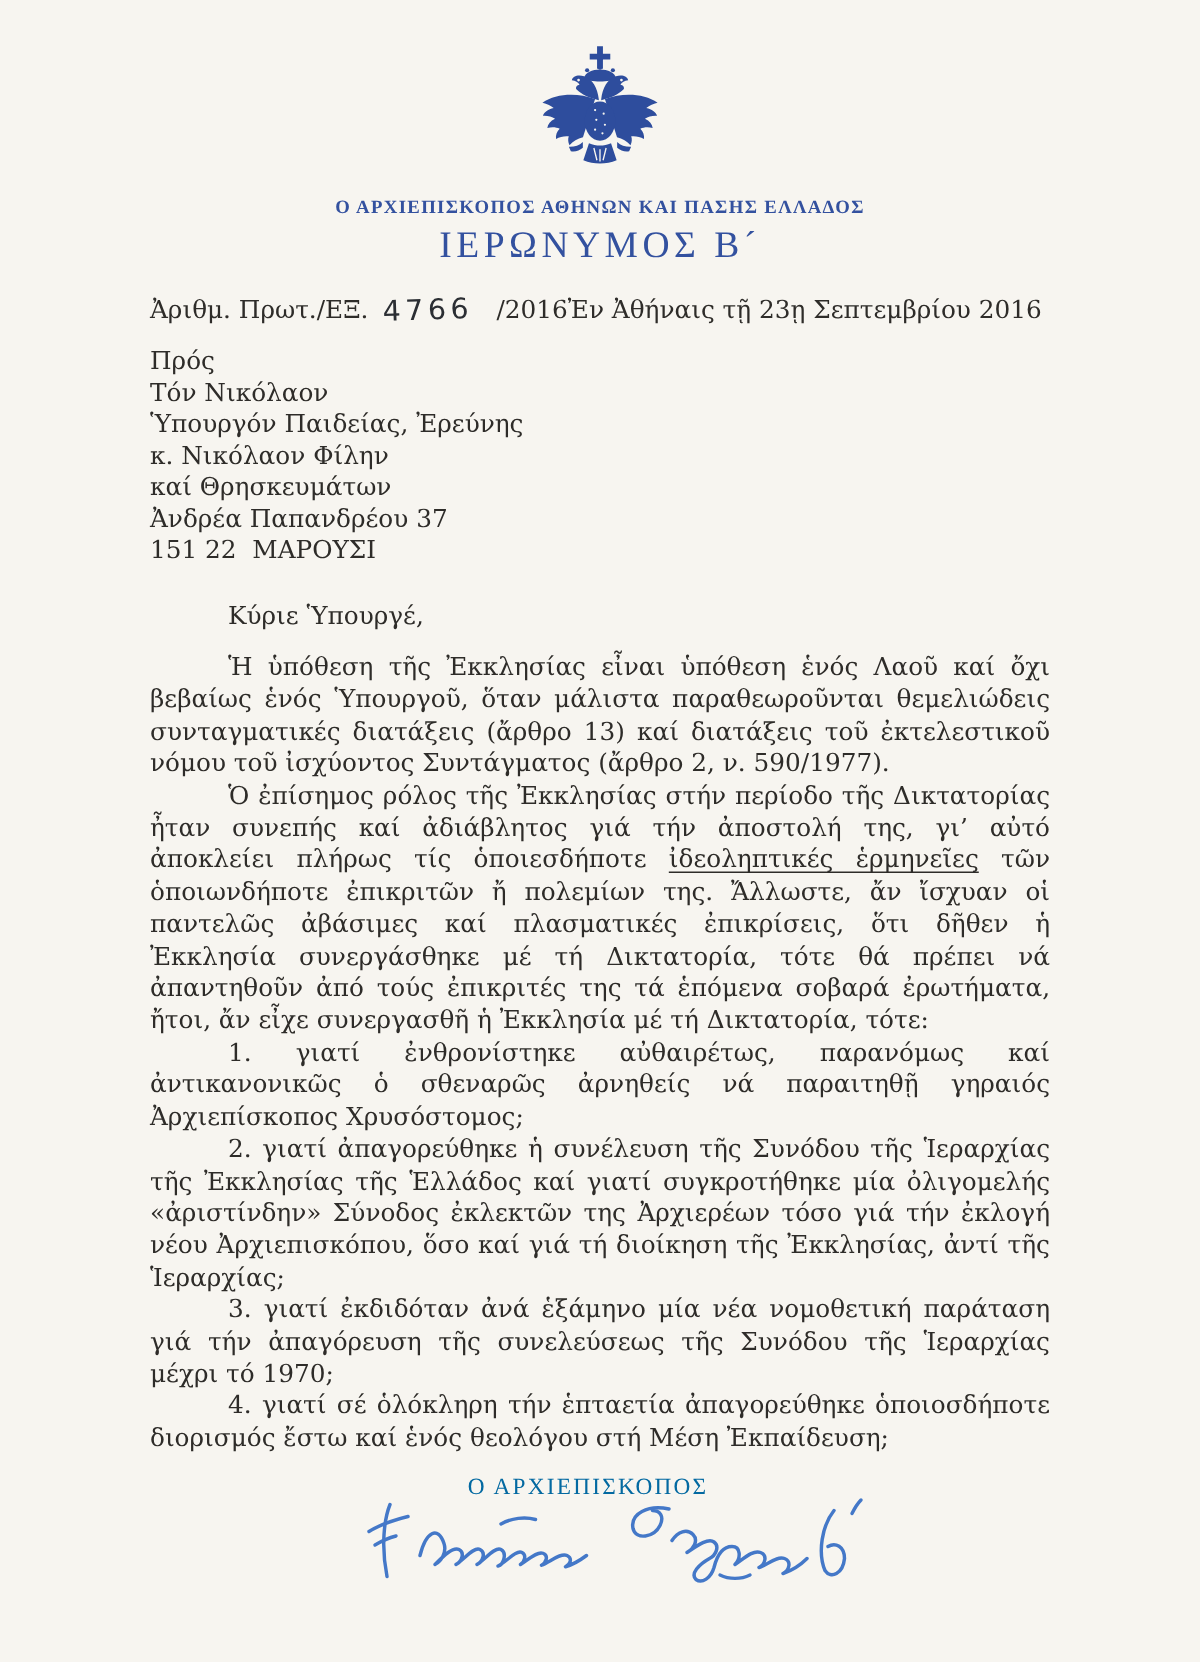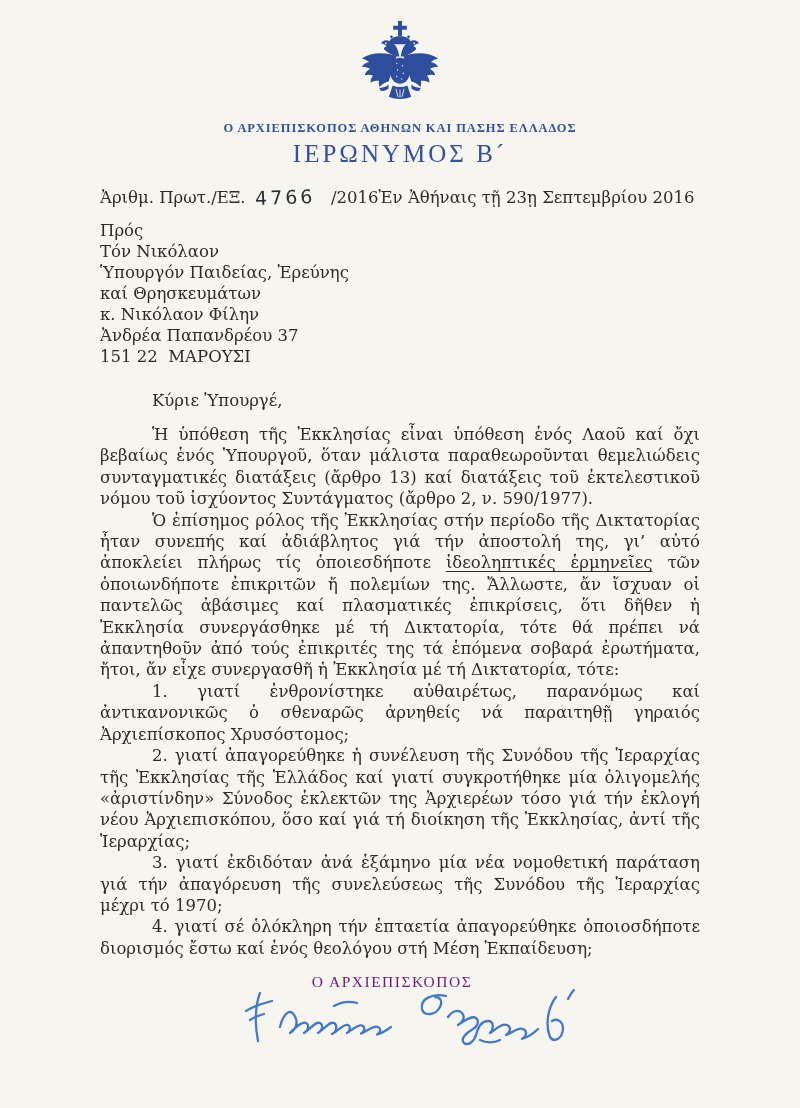--- a/index.html
+++ b/index.html
@@ -6,21 +6,21 @@
   .page {
     position: relative;
     width: 800px;
     height: 1108px;
     margin: 0 auto;
     background: #f7f5f0;
     font-family: "DejaVu Serif", serif;
     color: #2e2c29;
     overflow: hidden;
   }
-  .letterhead { text-align: center; padding-top: 20px; }
+  .letterhead { text-align: center; padding-top: 30px; }
   .emblem { display: block; margin: 0 auto; }
   .lh1 {
     margin-top: 11px;
     color: #33519f;
     font-size: 12.5px;
     letter-spacing: 0.9px;
     font-family: "Liberation Serif", serif;
     font-weight: bold;
   }
   .lh2 {
@@ -56,21 +56,21 @@
     font-size: 16.5px;
     line-height: 21.4px;
     text-align: justify;
     text-indent: 52px;
   }
   .u { text-decoration: underline; text-underline-offset: 3px; }
   .sigblock { margin-top: 14px; text-align: center; }
   .sigtitle {
     font-size: 15.5px;
     letter-spacing: 1.5px;
-    color: #701a75;
+    color: #0369a1;
     font-family: "Liberation Serif", serif;
     transform: translateX(-8px);
   }
   .sig { display: block; margin: -4px auto 0 138px; }
   .footer {
     position: absolute;
     top: 1046px;
     left: 0;
     width: 100%;
     text-align: center;
@@ -125,22 +125,22 @@
       <span>Ἀριθμ. Πρωτ./ΕΞ.</span>
       <span class="refnum">4766</span>
       <span>/2016</span>
       <span class="refdate">Ἐν Ἀθήναις τῇ 23ῃ Σεπτεμβρίου 2016</span>
     </div>
 
     <div class="address">
       <div>Πρός</div>
       <div>Τόν Νικόλαον</div>
       <div>Ὑπουργόν Παιδείας, Ἐρεύνης</div>
+      <div>κ. Νικόλαον Φίλην</div>
       <div>καί Θρησκευμάτων</div>
-      <div>κ. Νικόλαον Φίλην</div>
       <div>Ἀνδρέα Παπανδρέου 37</div>
       <div>151 22&nbsp; ΜΑΡΟΥΣΙ</div>
     </div>
 
     <div class="salutation">Κύριε Ὑπουργέ,</div>
 
     <div class="bodytext">
       <p class="para">Ἡ ὑπόθεση τῆς Ἐκκλησίας εἶναι ὑπόθεση ἑνός Λαοῦ καί ὄχι βεβαίως ἑνός Ὑπουργοῦ, ὅταν μάλιστα παραθεωροῦνται θεμελιώδεις συνταγματικές διατάξεις (ἄρθρο 13) καί διατάξεις τοῦ ἐκτελεστικοῦ νόμου τοῦ ἰσχύοντος Συντάγματος (ἄρθρο 2, ν. 590/1977).</p>
       <p class="para"><span>Ὁ ἐπίσημος ρόλος τῆς Ἐκκλησίας στήν περίοδο τῆς Δικτατορίας ἦταν συνεπής καί ἀδιάβλητος γιά τήν ἀποστολή της, γι’ αὐτό ἀποκλείει πλήρως τίς ὁποιεσδήποτε </span><span class="u">ἰδεοληπτικές ἑρμηνεῖες</span><span> τῶν ὁποιωνδήποτε ἐπικριτῶν ἤ πολεμίων της. Ἄλλωστε, ἄν ἴσχυαν οἱ παντελῶς ἀβάσιμες καί πλασματικές ἐπικρίσεις, ὅτι δῆθεν ἡ Ἐκκλησία συνεργάσθηκε μέ τή Δικτατορία, τότε θά πρέπει νά ἀπαντηθοῦν ἀπό τούς ἐπικριτές της τά ἑπόμενα σοβαρά ἐρωτήματα, ἤτοι, ἄν εἶχε συνεργασθῆ ἡ Ἐκκλησία μέ τή Δικτατορία, τότε:</span></p>
       <div>

